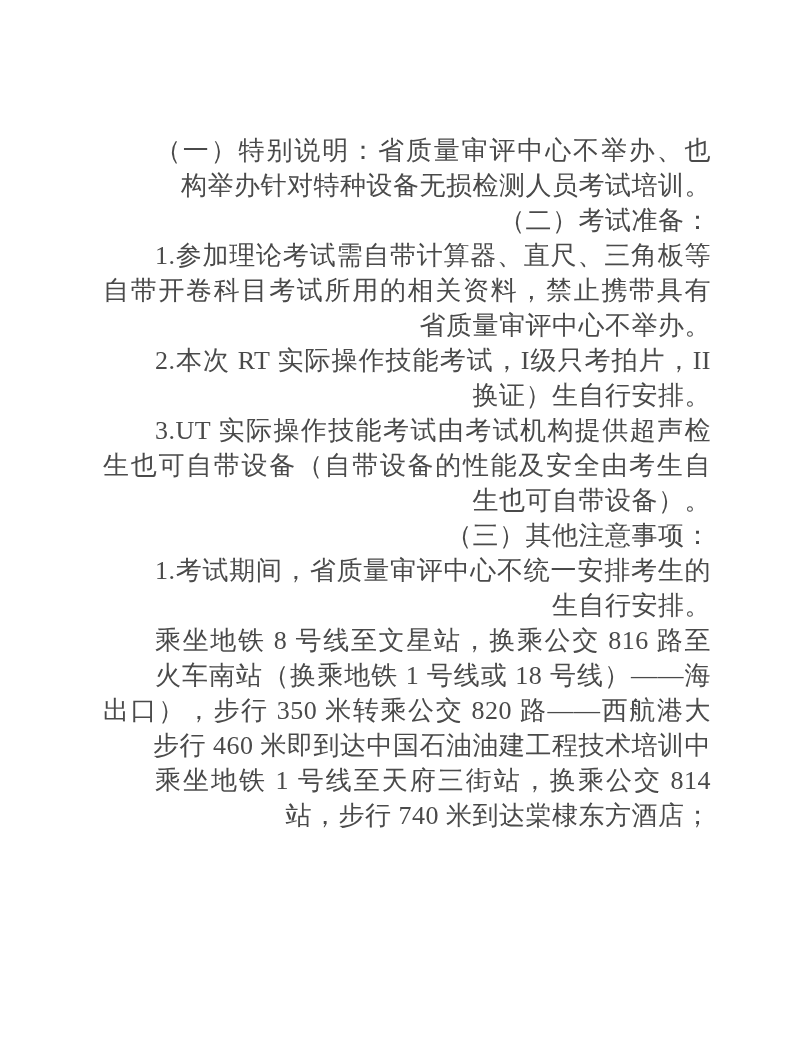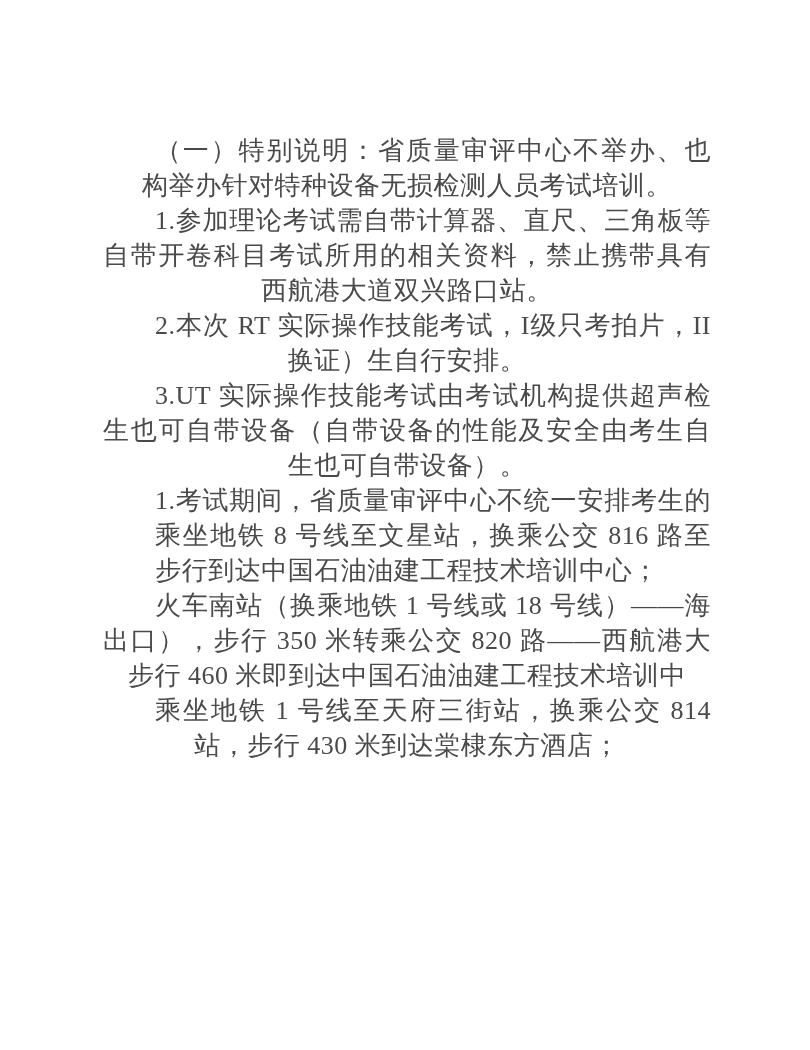--- a/index.html
+++ b/index.html
@@ -18,46 +18,48 @@
     position: absolute;
     left: 103px;
     top: 133px;
     width: 608px;
   }
   .line {
     font-size: 26px;
     line-height: 35px;
     height: 35px;
     overflow: hidden;
-    text-align: center;
+    text-align: right;
     letter-spacing: 0.5px;
   }
   .line.indent {
     padding-left: 52px; 
   }
   .line.fill {
     text-align: justify;
     text-align-last: justify;
   }
 </style>
 </head>
 <body style="background: rgb(255, 255, 255);">
 
 <div class="page" style="color: rgb(74, 74, 74);">
     <div class="line indent fill">（一）特别说明：省质量审评中心不举办、也不委托任何机</div>
     <div class="line">构举办针对特种设备无损检测人员考试培训。</div>
+    <div class="line indent">（二）考试准备：</div>
     <div class="line indent fill">1.参加理论考试需自带计算器、直尺、三角板等考试用具；</div>
     <div class="line fill">自带开卷科目考试所用的相关资料，禁止携带具有通讯及存储功</div>
-    <div class="line">西航港大道双兴路口站。</div>
+    <div class="line">省质量审评中心不举办。</div>
     <div class="line indent fill">2.本次 RT 实际操作技能考试，I级只考拍片，II级（取证和</div>
     <div class="line">换证）生自行安排。</div>
     <div class="line indent fill">3.UT 实际操作技能考试由考试机构提供超声检测设备，考</div>
     <div class="line fill">生也可自带设备（自带设备的性能及安全由考生自行负责，考生</div>
     <div class="line">生也可自带设备）。</div>
+    <div class="line indent">（三）其他注意事项：</div>
     <div class="line indent fill">1.考试期间，省质量审评中心不统一安排考生的食宿，由考</div>
+    <div class="line">生自行安排。</div>
     <div class="line indent fill">乘坐地铁 8 号线至文星站，换乘公交 816 路至黄甲客运站，</div>
-    <div class="line">步行到达中国石油油建工程技术培训中心；</div>
     <div class="line indent fill">火车南站（换乘地铁 1 号线或 18 号线）——海昌路站（D1</div>
     <div class="line fill">出口），步行 350 米转乘公交 820 路——西航港大道双兴路口站，</div>
     <div class="line">步行 460 米即到达中国石油油建工程技术培训中心；</div>
     <div class="line indent fill">乘坐地铁 1 号线至天府三街站，换乘公交 814 路至长埂新居</div>
-    <div class="line">站，步行 430 米到达棠棣东方酒店；</div>
+    <div class="line">站，步行 740 米到达棠棣东方酒店；</div>
   </div>
 
 </body></html>

